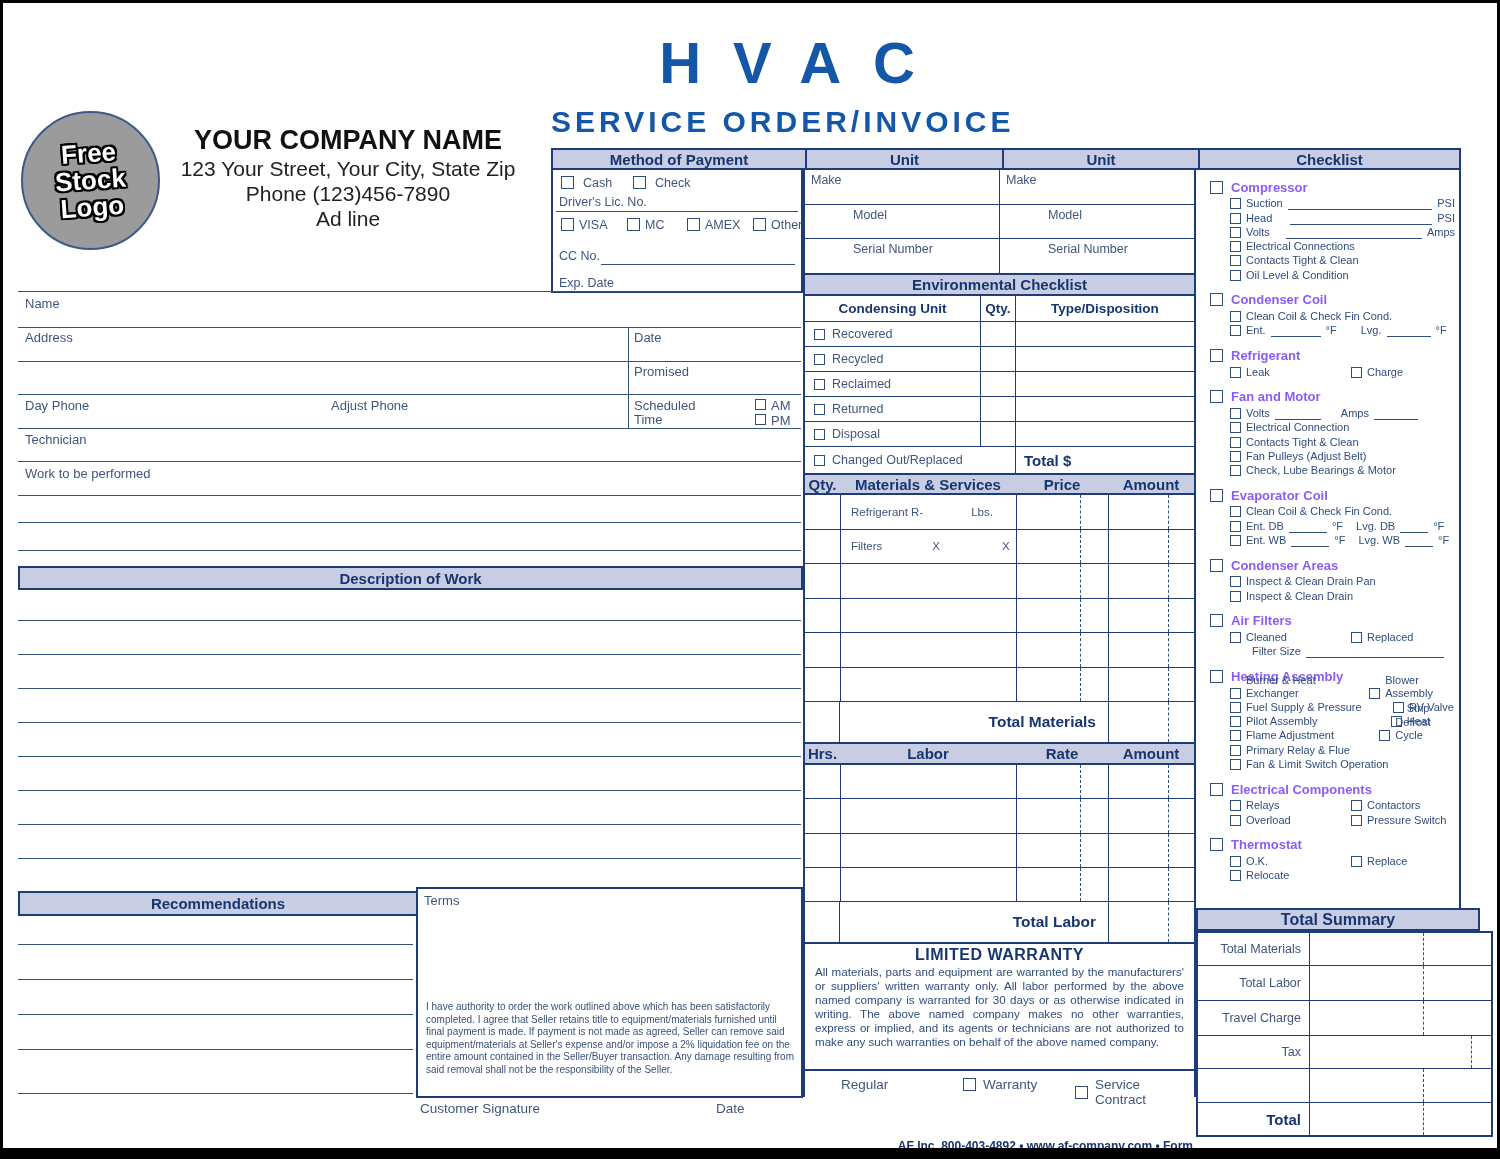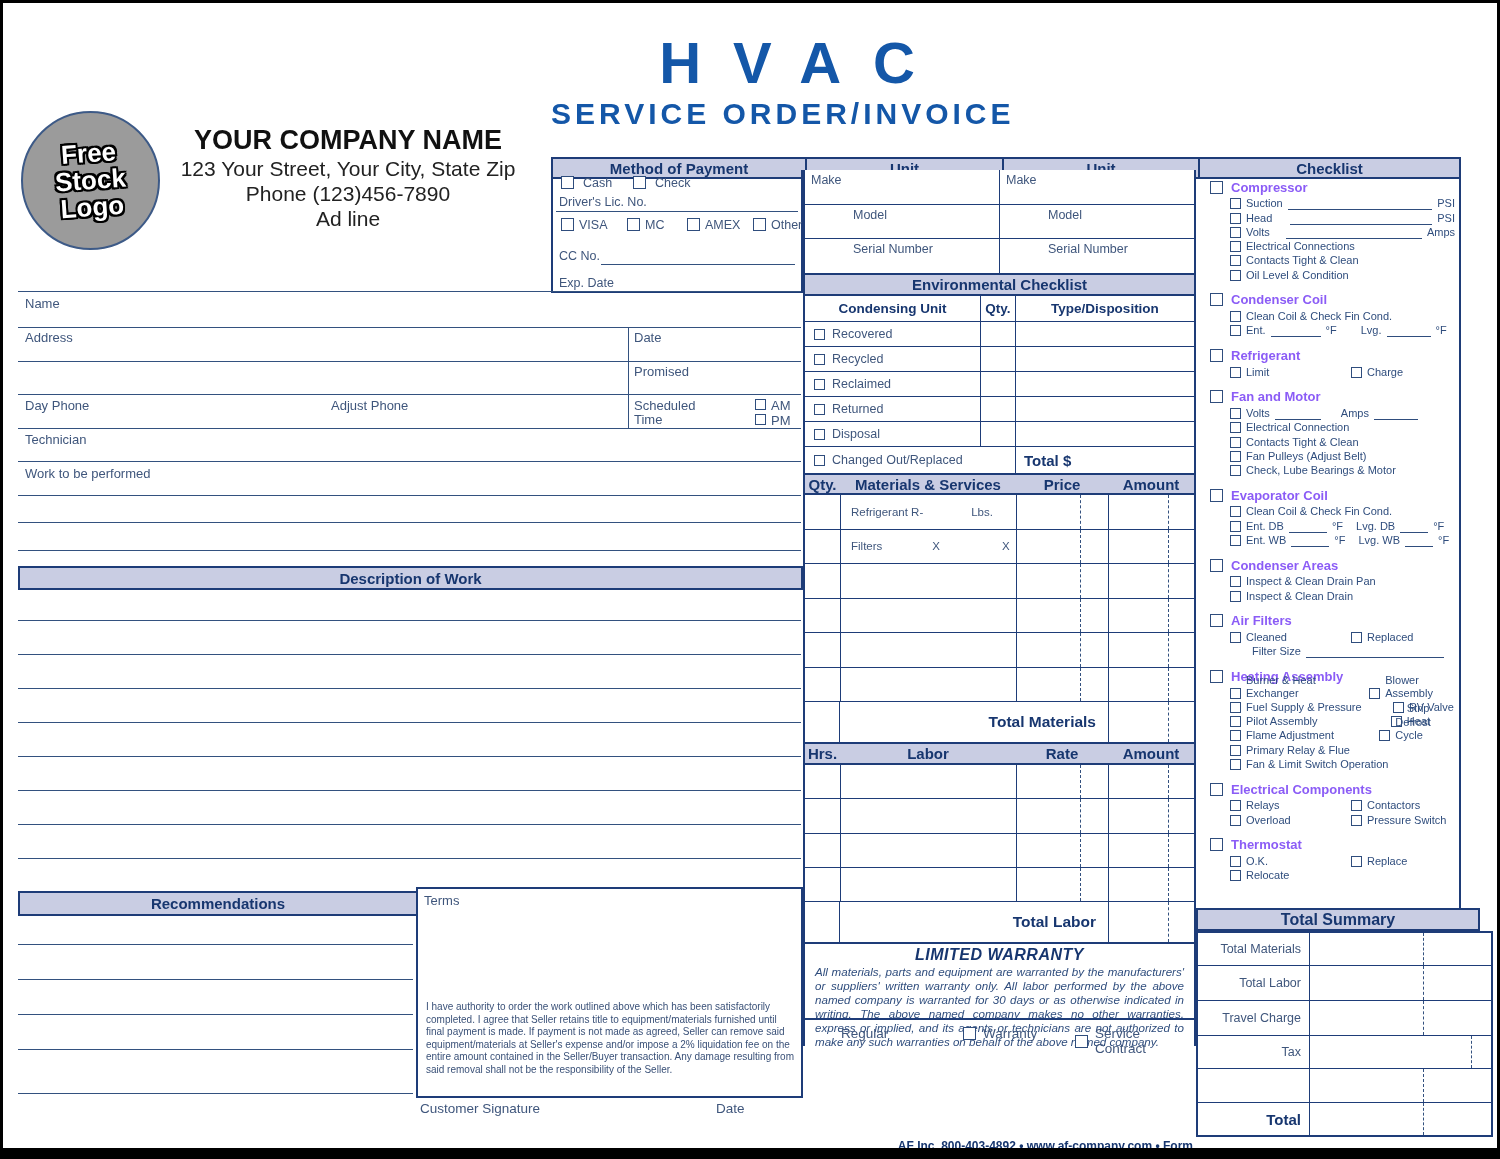--- a/index.html
+++ b/index.html
@@ -17,21 +17,21 @@
   .coname{font-weight:bold;font-size:27px;color:#111;}
   .coline{font-size:21px;color:#222;margin-top:1px;}
   .company{text-align:center;}
   .logo{width:135px;height:135px;border-radius:50%;background:#9b9b9b;border:2px solid #3d5a87;
         display:flex;align-items:center;justify-content:center;}
   .logotx{font-weight:bold;font-size:26px;line-height:27px;color:#fff;text-align:center;transform:rotate(-4deg);
         text-shadow:-2px -2px 0 #000,2px -2px 0 #000,-2px 2px 0 #000,2px 2px 0 #000,0 2px 0 #000,2px 0 0 #000,0 -2px 0 #000,-2px 0 0 #000;}
   
   .bar{background:var(--barbg);border:2px solid var(--navy);color:var(--bartx);font-weight:bold;
        display:flex;align-items:center;justify-content:center;box-sizing:border-box;}
-  .topbar{display:flex;margin-top:9px;}
+  .topbar{display:flex;}
   .topbar .cell{flex:none;display:flex;align-items:center;justify-content:center;font-size:15px;height:100%;box-sizing:border-box;}
   .topbar .cell + .cell{border-left:2px solid var(--navy);}
   
   .lbl{color:var(--lbl);font-size:13px;}
   .hl{border-top:1.5px solid var(--line);}
   .vl{border-left:1.5px solid var(--line);}
   .cb{display:inline-block;width:12px;height:12px;border:1.5px solid var(--ink);background:#fff;box-sizing:border-box;flex:none;}
   .cbL{width:13px;height:13px;}
   .cbS{width:11px;height:11px;}
   
@@ -110,21 +110,21 @@
         <div>Logo</div>
     </div>
   </div>
   <div class="abs company" style="left:150px;top:122px;width:390px;">
     <div class="coname">YOUR COMPANY NAME</div>
     <div class="coline">123 Your Street, Your City, State  Zip</div>
     <div class="coline">Phone (123)456-7890</div>
     <div class="coline">Ad line</div>
   </div>
   <div class="abs hvac" style="left:520px;top:26px;width:560px;">HVAC</div>
-  <div class="abs soi" style="left:548px;top:94px;">SERVICE ORDER/INVOICE</div>
+  <div class="abs soi" style="left:548px;top:102px;">SERVICE ORDER/INVOICE</div>
 
   <div class="abs bar topbar" style="left:548px;top:145px;width:910px;height:22px;padding:0;">
     <div class="cell" style="width:252px;">Method of Payment</div>
     <div class="cell" style="width:197px;">Unit</div>
     <div class="cell" style="width:196px;">Unit</div>
     <div class="cell" style="flex:1;">Checklist</div>
   </div>
 
   <div class="abs paybox" style="left:548px;top:167px;width:252px;height:123px;">
     <span class="abs cb cbL" style="left:8px;top:6px;"></span>
@@ -407,21 +407,21 @@
         </div>
       </div>
     <div class="totrow" style="height:41px;">
       <div class="tot-qty"></div>
       <div class="tot-lab">Total Labor</div>
       <div class="tot-amt">
           <span class="dash" style="right:25px;"></span>
         </div>
     </div>
 
-    <div class="warr" style="height:76px;font-style:italic;">
+    <div class="warr" style="height:127px;">
       <div class="warrt">LIMITED WARRANTY</div>
       <div class="warrb">All materials, parts and equipment are warranted by the manufacturers' or suppliers' written warranty only.  All labor performed by the above named company is warranted for 30 days or as otherwise indicated in writing.  The above named company makes no other warranties, express or implied, and its agents or technicians are not authorized to make any such warranties on behalf of the above named company.</div>
     </div>
     <div class="optrow" id="opt-row" style="height:28px;">
         <div class="optitem" style="left: 36px;">
           <span>Regular</span>
         </div>
         <div class="optitem" style="left: 158px;">
           <span class="cb cbL"></span>
           <span>Warranty</span>
@@ -497,21 +497,21 @@
         </div>
       </div>
       <div class="cksec">
         <div class="ckhdr">
           <span class="cb cbL"></span>
           <span>Refrigerant</span>
         </div>
         <div class="ckitems">
           <div class="ckit">
             <span class="cb cbS"></span>
-            <span style="width: 100px;">Limit</span>
+            <span style="width: 100px;">Leak</span>
             <span class="cb cbS"></span>
             <span>Charge</span>
           </div>
         </div>
       </div>
       <div class="cksec">
         <div class="ckhdr">
           <span class="cb cbL"></span>
           <span>Fan and Motor</span>
         </div>

